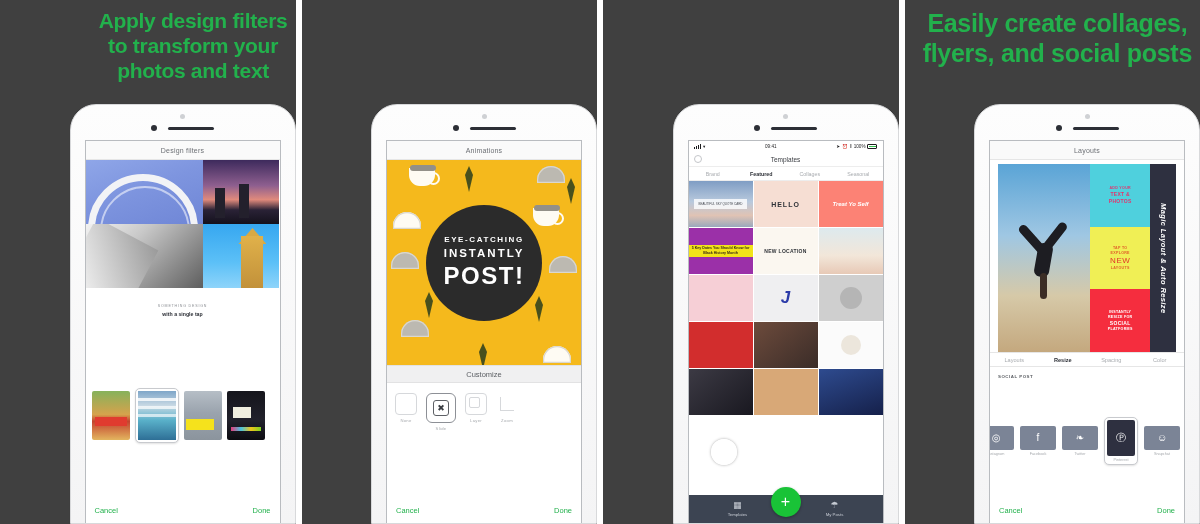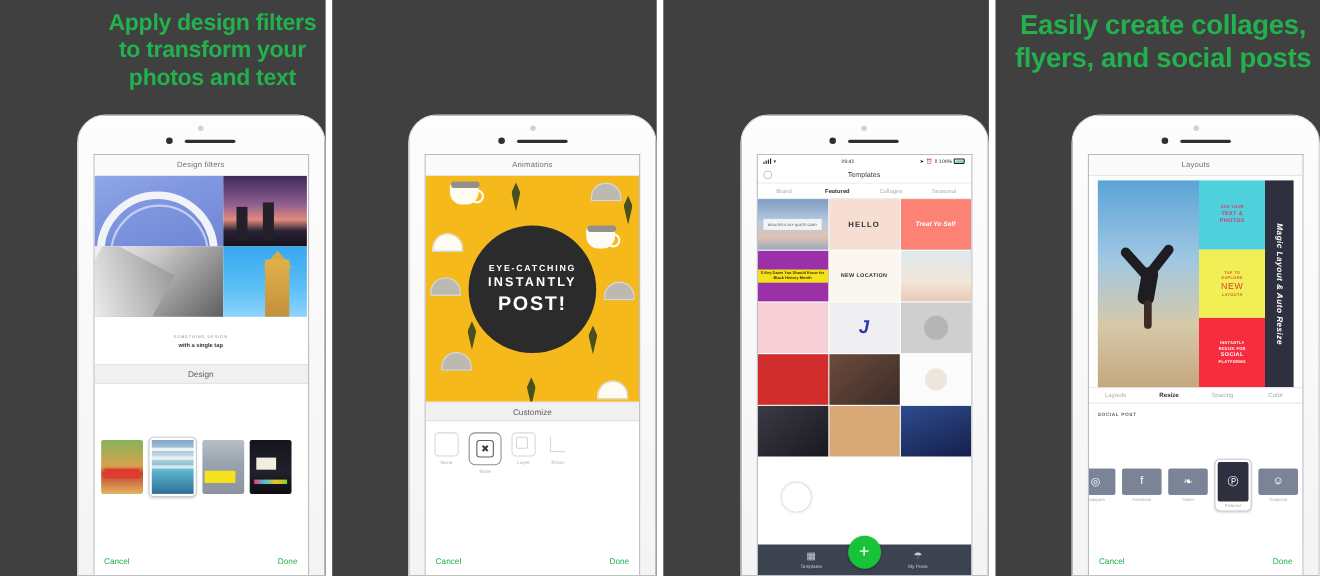--- a/index.html
+++ b/index.html
@@ -137,21 +137,21 @@
   
   .anim-canvas { flex:none; height:205px; background:#f5b91c; position:relative; overflow:hidden; }
   .circle-badge {
     position:absolute; left:50%; top:50%; transform:translate(-50%,-50%);
     width:116px; height:116px; border-radius:50%; background:#2b2b2b;
     display:flex; flex-direction:column; align-items:center; justify-content:center; gap:3px;
     color:#fff; text-align:center;
   }
   .cb1{font-size:8px;letter-spacing:1.6px;font-weight:bold;}
   .cb2{font-size:11.5px;letter-spacing:2px;font-weight:bold;}
-  .cb3{font-size:18px;letter-spacing:1.5px;font-weight:bold;}
+  .cb3{font-size:24px;letter-spacing:1.5px;font-weight:bold;}
   .doodle { position:absolute; opacity:.95; }
   .cup { width:26px;height:18px;border:2.2px solid #fff;border-radius:0 0 11px 11px;background:#fff; }
   .cup:after{content:"";position:absolute;right:-7px;top:2px;width:9px;height:9px;border:2.2px solid #fff;border-radius:50%;}
   .cup .lid{position:absolute;left:-1px;top:-5px;width:26px;height:6px;border-radius:4px;background:#8e8e8e;}
   .shell{width:28px;height:17px;border-radius:14px 14px 0 0;background:#fff;box-shadow:inset 0 0 0 1.2px #d9d9d9;}
   .shell.gray{background:#b9b9b9;}
   .leaf{width:8px;height:26px;background:#3e4a1d;clip-path:polygon(50% 0,100% 35%,50% 100%,0 35%);}
 
   .anim-row { display:flex; align-items:flex-start; gap:9px; padding:10px 4px 0 8px; flex:1; }
   .anim-opt { display:flex; flex-direction:column; align-items:center; gap:3px; flex:none; }
@@ -257,21 +257,20 @@
         <div class="photo-grid">
           <div class="ph ph-eye"></div>
           <div class="ph ph-bridge"></div>
           <div class="ph ph-bw"></div>
           <div class="ph ph-ben"></div>
         </div>
         <div class="caption-card">
           <div class="cap-small">SOMETHING DESIGN</div>
           <div class="cap-big">with a single tap</div>
         </div>
-        <div class="section-label">Design</div>
         <div class="thumb-strip">
           <div class="thumb t-food"></div>
           <div class="thumb sel">
             <div style="width:100%;height:100%" class="t-beach"></div>
           </div>
           <div class="thumb t-yellow"></div>
           <div class="thumb t-dark"></div>
         </div>
         <div class="footer-bar">
           <span>Cancel</span>

